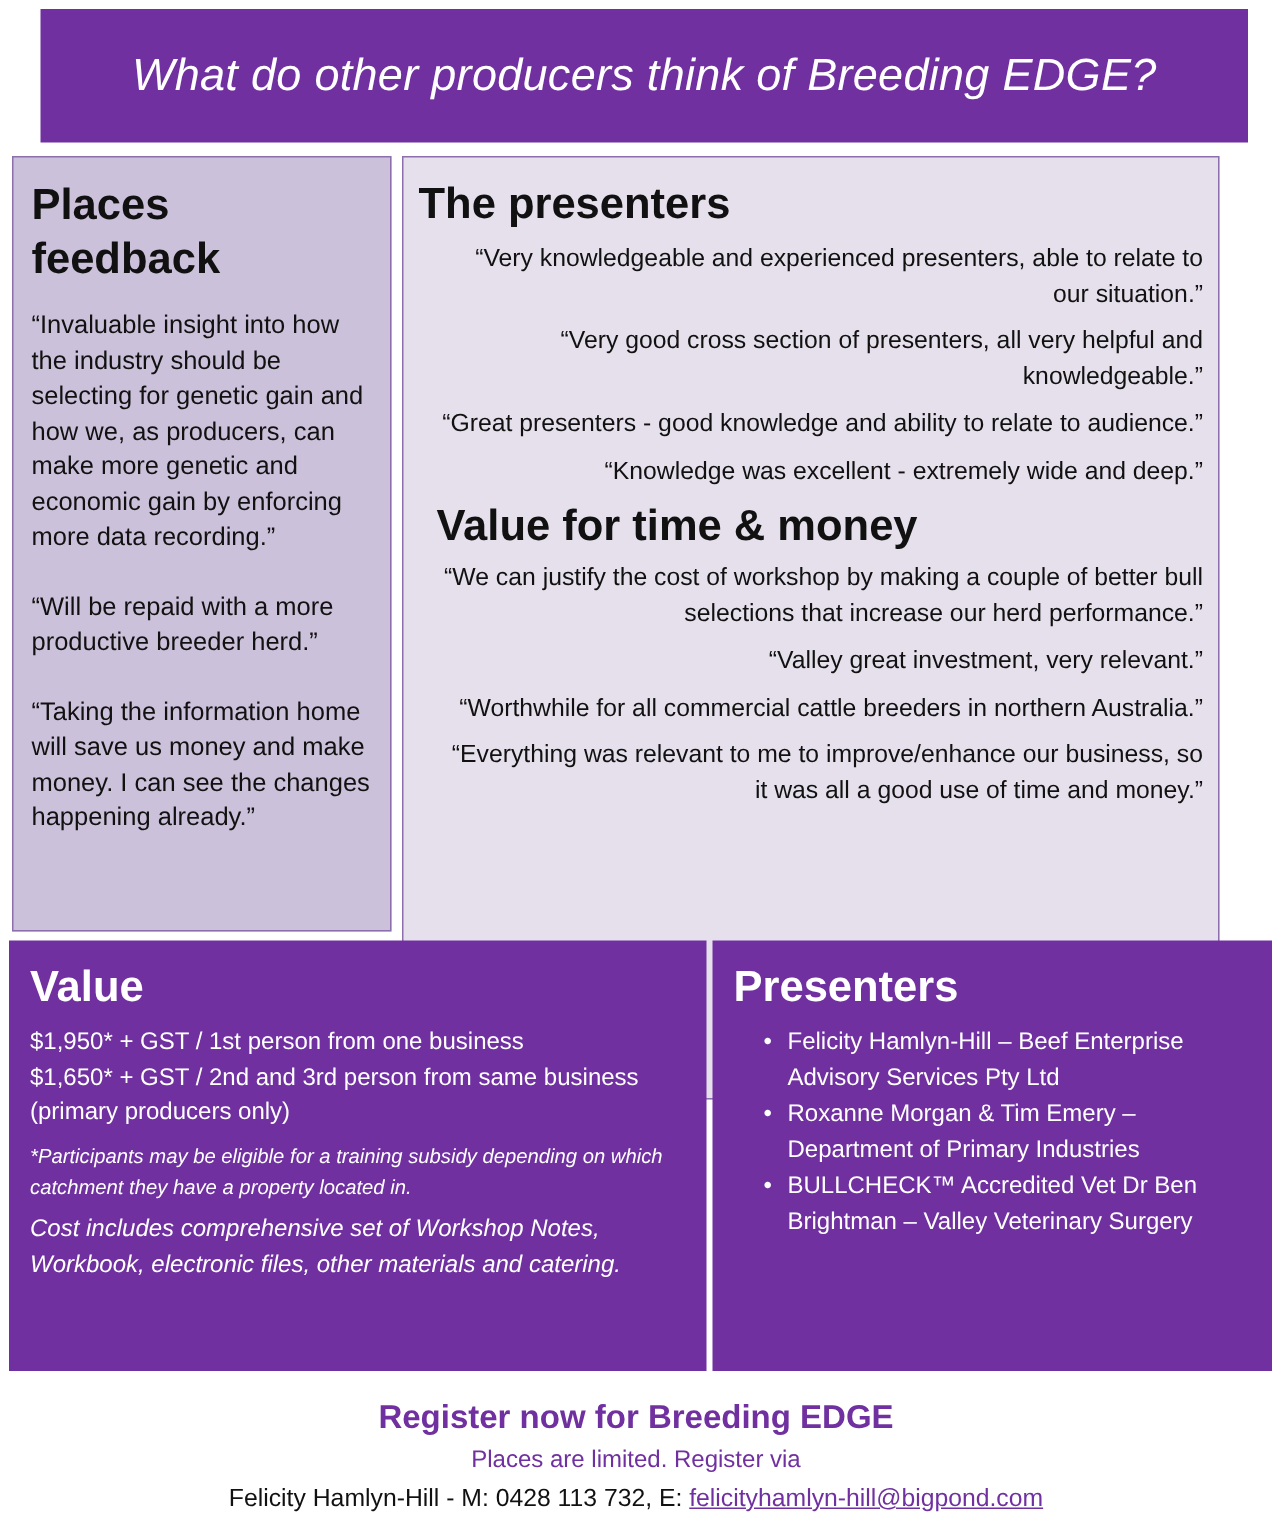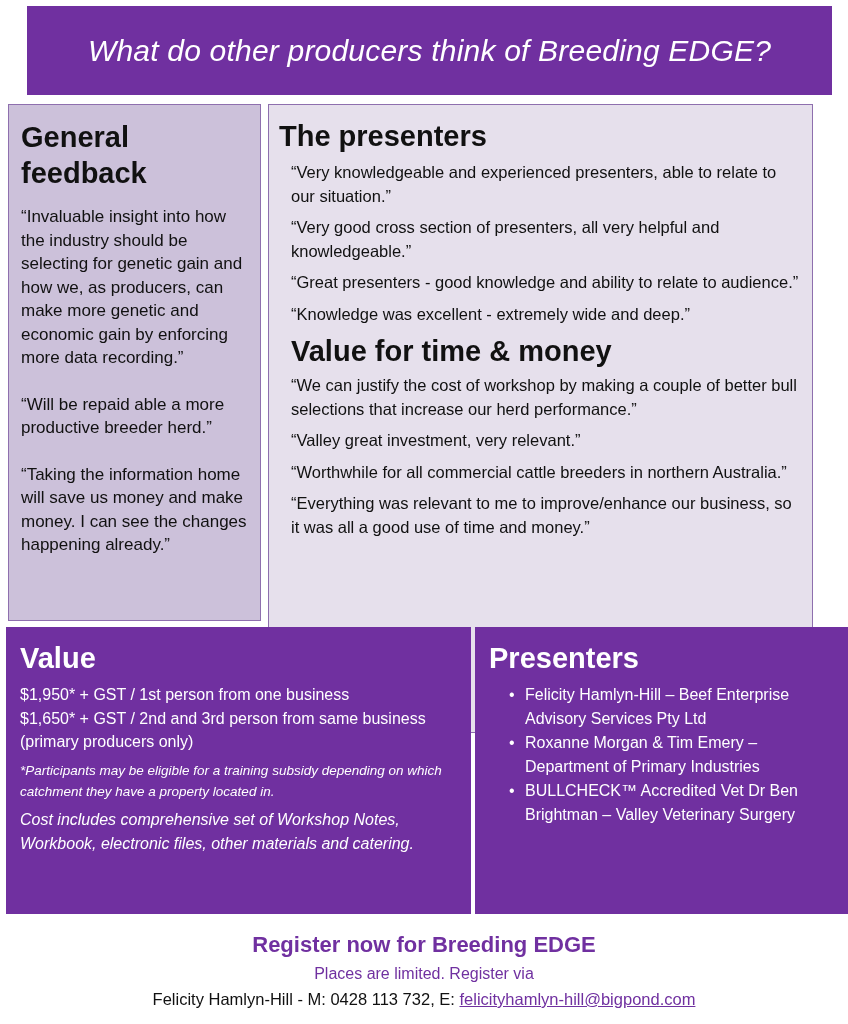--- a/index.html
+++ b/index.html
@@ -15,21 +15,21 @@
     .pr { left: 268px; top: 104px; width: 545px; height: 629px; background: #e6e0ec;
           border: 1.5px solid #8e6fae; padding: 14px 10px 0 10px; }
     .price { left: 6px; top: 627px; width: 465px; height: 287px; background: #7030a0;
              color: #fff; padding: 14px 14px 0 14px; }
     .pres { left: 475px; top: 627px; width: 381px; height: 287px; background: #7030a0;
             color: #fff; padding: 14px 18px 0 14px; }
     .h-big { font-weight: bold; font-size: 29px; line-height: 36px; margin: 0 0 14px 0; }
     .h-sec { font-weight: bold; font-size: 29px; line-height: 34px; margin: 0 0 8px 0; }
     .gf p { font-size: 17px; line-height: 23.5px; margin: 0 0 23px 0; }
     .pr .h-sec { margin-left: 0; }
-    .pr .q { font-size: 16.5px; line-height: 23.5px; margin: 0 0 8px 12px; }
+    .pr .q { font-size: 16.5px; line-height: 23.5px; margin: 0 0 8px 12px; text-align: right; }
     .pr .h-sec.second { margin: 8px 0 6px 12px; }
     .price .line { font-size: 16px; line-height: 23.5px; }
     .price .note { font-style: italic; font-size: 13.5px; line-height: 21px; margin-top: 6px; }
     .price .cost { font-style: italic; font-size: 16px; line-height: 24px; margin-top: 6px; }
     .pres ul { margin: 0; padding: 0 0 0 20px; list-style: none; }
     .pres li { font-size: 16px; line-height: 24px; position: relative; padding-left: 16px; }
     .pres li .bullet { position: absolute; left: 0; top: 0; }
     .footer { position: absolute; left: 0; top: 928px; width: 848px; text-align: center; }
     .reg-title { color: #7030a0; font-weight: bold; font-size: 22px; line-height: 34px; }
     .places { color: #7030a0; font-size: 16px; line-height: 24px; }
@@ -39,25 +39,25 @@
   </style>
 </head>
 <body>
 
 <div class="header">
   <div class="header-title">What do other producers think of Breeding EDGE?</div>
 </div>
 
 <div class="box gf">
   <div class="h-big">
-    <div>General</div>
+    <div>Places</div>
     <div>feedback</div>
   </div>
   <p>“Invaluable insight into how the industry should be selecting for genetic gain and how we, as producers, can make more genetic and economic gain by enforcing more data recording.”</p>
-  <p>“Will be repaid able a more productive breeder herd.”</p>
+  <p>“Will be repaid with a more productive breeder herd.”</p>
   <p>“Taking the information home will save us money and make money. I can see the changes happening already.”</p>
 </div>
 
 <div class="box pr">
   <div class="h-sec">The presenters</div>
   <div class="q">“Very knowledgeable and experienced presenters, able to relate to our situation.”</div>
   <div class="q">“Very good cross section of presenters, all very helpful and knowledgeable.”</div>
   <div class="q">“Great presenters - good knowledge and ability to relate to audience.”</div>
   <div class="q">“Knowledge was excellent - extremely wide and deep.”</div>
   <div class="h-sec second">Value for time &amp; money</div>

